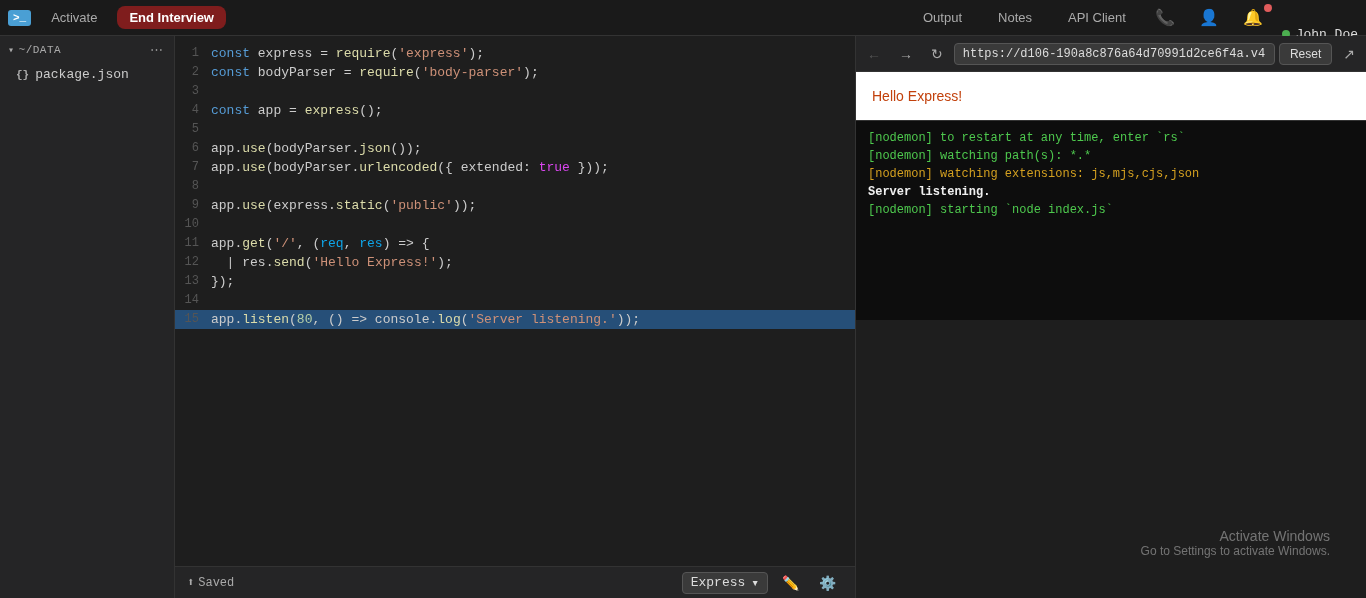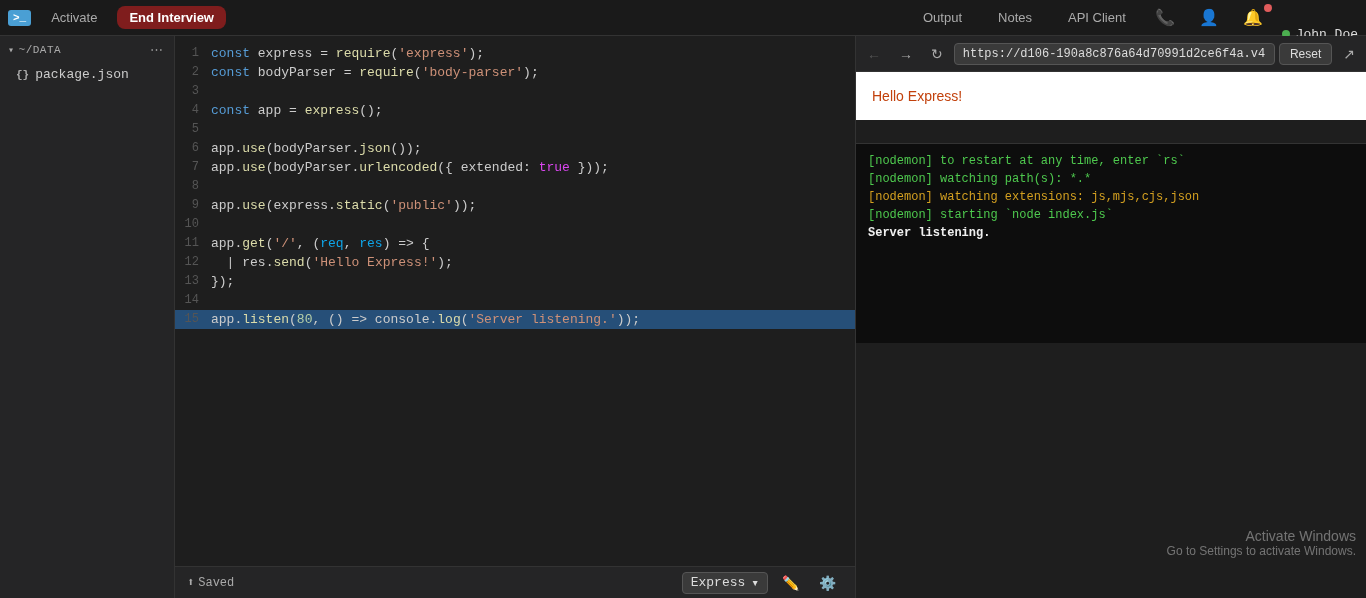--- a/index.html
+++ b/index.html
@@ -310,21 +310,20 @@
     }
 
     
     .terminal-section {
       height: 200px;
       background: #0d0d0d;
       border-top: 1px solid #333;
       display: flex;
       flex-direction: column;
       flex-shrink: 0;
-      margin-top: 23px;
     }
     .terminal-output {
       flex: 1;
       overflow-y: auto;
       padding: 8px 12px;
       font-size: 12px;
       line-height: 1.5;
     }
     .terminal-line { white-space: pre-wrap; }
     .t-green { color: #4ec94e; }
@@ -371,21 +370,21 @@
       font-size: 12px;
       padding: 2px 10px;
       border-radius: 4px;
       cursor: pointer;
     }
 
     
     .activate-watermark {
       position: absolute;
       bottom: 40px;
-      right: 10px;
+      right: 36px;
       color: rgba(200,200,200,0.5);
       font-family: Arial, sans-serif;
       font-size: 13px;
       text-align: right;
       pointer-events: none;
     }
     .activate-watermark .title { font-size: 14px; }
     .activate-watermark .subtitle { font-size: 12px; }
 
     .right-panel-wrapper {
@@ -533,22 +532,22 @@
 
       <div class="browser-content">
         <span>Hello Express!</span>
       </div>
 
       <div class="terminal-section">
         <div class="terminal-output">
           <div class="terminal-line t-green">[nodemon] to restart at any time, enter `rs`</div>
           <div class="terminal-line t-green">[nodemon] watching path(s): *.*</div>
           <div class="terminal-line t-yellow">[nodemon] watching extensions: js,mjs,cjs,json</div>
+          <div class="terminal-line t-white">Server listening.</div>
           <div class="terminal-line t-green">[nodemon] starting `node index.js`</div>
-          <div class="terminal-line t-white">Server listening.</div>
         </div>
 
       </div>
 
     </div>
 
     <div class="activate-watermark">
       <div class="title">Activate Windows</div>
       <div class="subtitle">Go to Settings to activate Windows.</div>
     </div>

